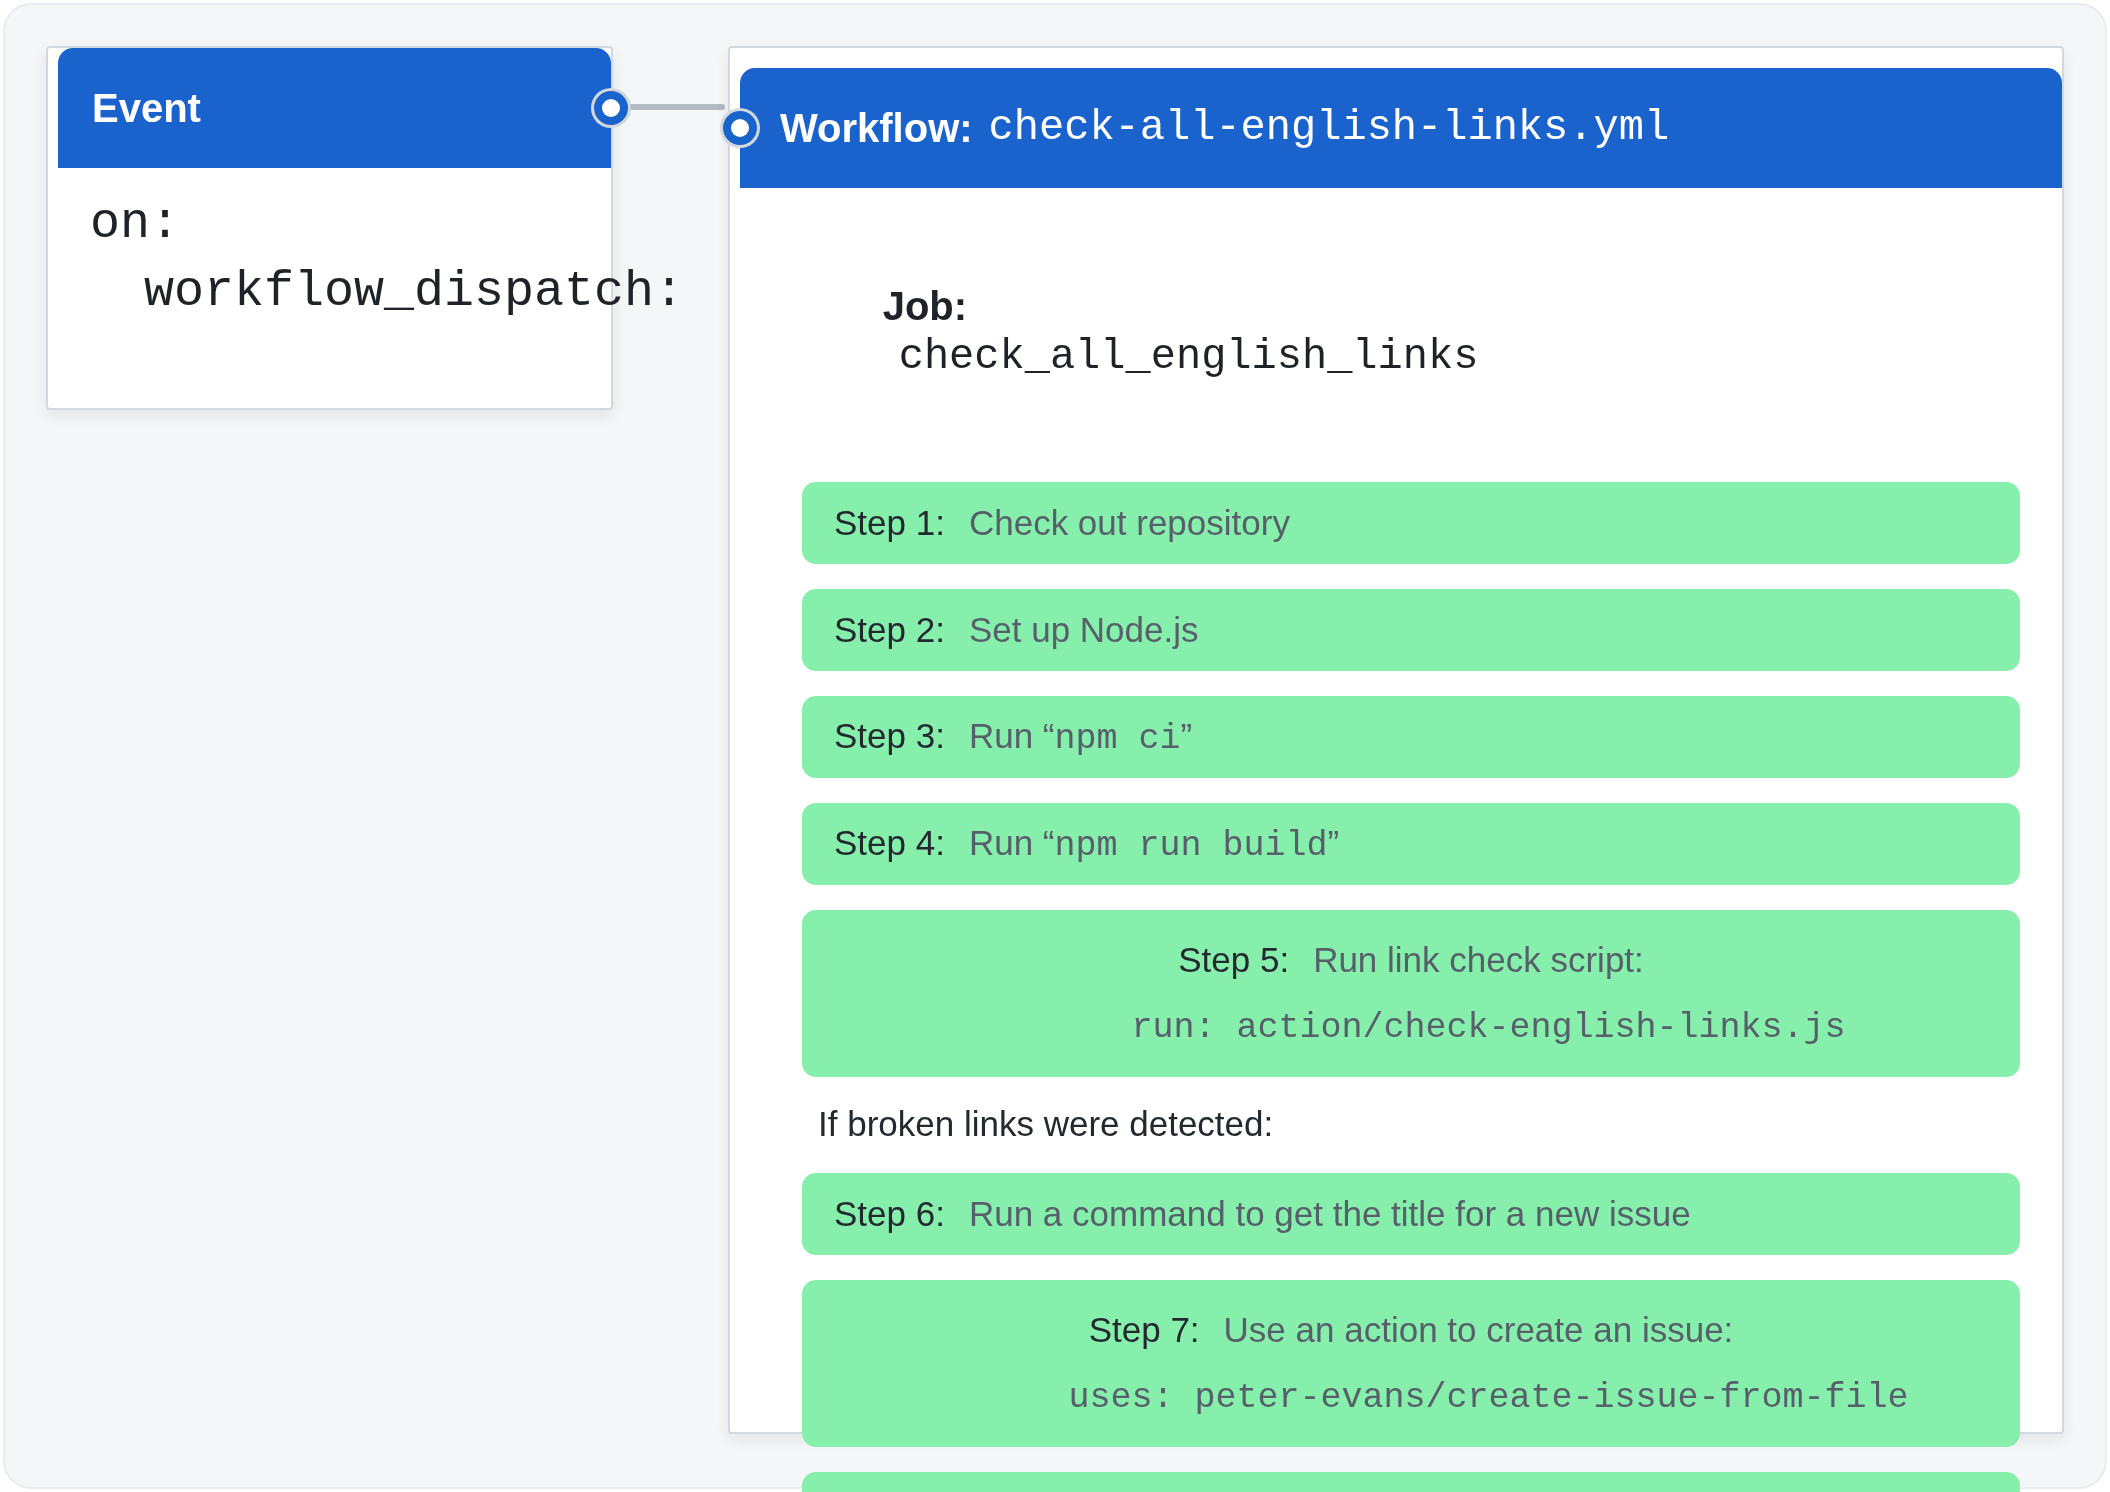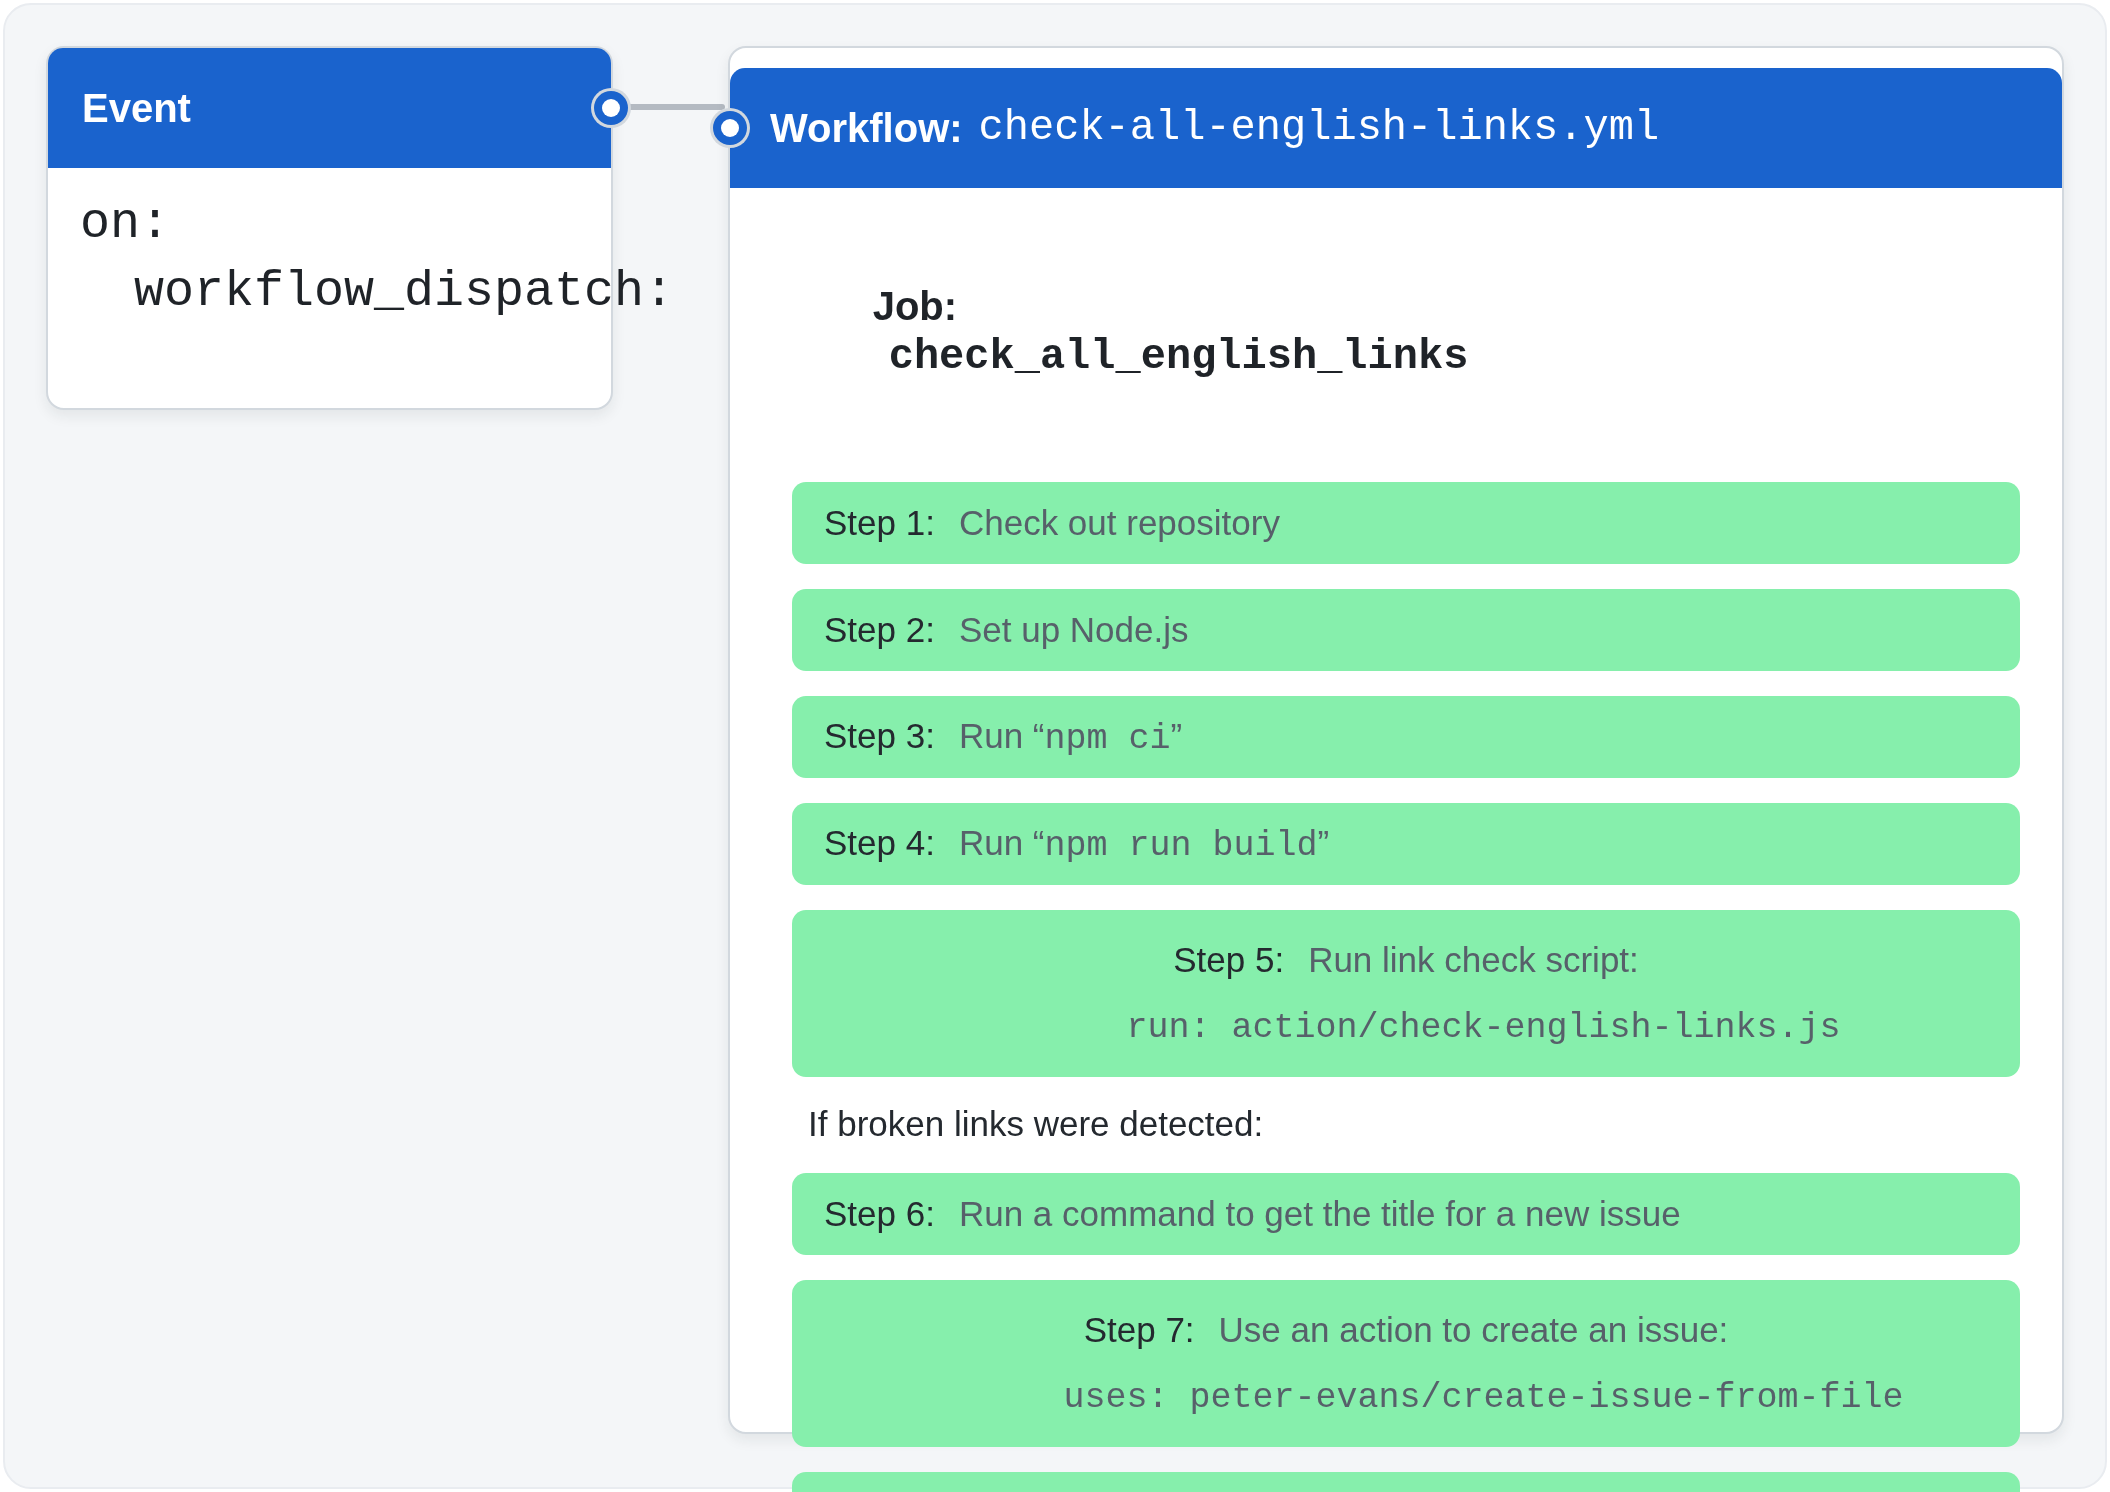--- a/index.html
+++ b/index.html
@@ -14,23 +14,24 @@
     position:absolute;inset:3px;border-radius:28px;
     background:#f4f6f8;border:2px solid #e9ecf0;box-sizing:border-box;
   }
 
   .connector-line{
     position:absolute;left:613px;top:104px;width:112px;height:6px;
     background:#b4bac2;border-radius:3px;z-index:0;
   }
 
   .card{
-    position:absolute;background:#ffffff;border-radius:18px;
+    position:absolute;background:#ffffff;border-radius:4px;
     border:2px solid #d2d8de;box-sizing:border-box;z-index:1;
     box-shadow:0 6px 14px rgba(31,35,40,.08);
+    padding-left:10px;
   }
   .event-card{left:46px;top:46px;width:567px;height:364px;}
   .workflow-card{left:728px;top:46px;width:1336px;height:1388px;}
 
   .card-header{
     height:120px;background:#1a63cd;border-radius:15px 15px 0 0;
     display:flex;align-items:center;position:relative;
     color:#ffffff;font-size:40px;font-weight:700;white-space:pre;
   }
   .event-card .card-header{padding-left:34px;}
@@ -47,21 +48,21 @@
   }
   .port.out{right:-17px;}
   .port.in{left:-17px;}
 
   .event-body{padding:22px 28px 0 32px;font-size:50px;color:#1f2328;}
   .code-line{line-height:68px;white-space:pre;font-family:"Liberation Mono","DejaVu Sans Mono",monospace;}
   .code-line.indent{padding-left:54px;}
 
   .workflow-body{padding:46px 42px 0 62px;}
   .job-heading{margin-left:14px;font-size:40px;font-weight:700;color:#1f2328;line-height:48px;white-space:pre;}
-  .job-heading .mono{font-weight:700;font-size:42px;margin-left:16px;}
+  .job-heading .mono{font-weight:400;font-size:42px;margin-left:16px;}
 
   .steps{margin-top:53px;display:flex;flex-direction:column;gap:25px;}
   .step{
     background:#86efac;border-radius:14px;min-height:82px;
     padding:0 32px;box-sizing:border-box;
     display:flex;flex-direction:column;justify-content:center;gap:28px;
     font-size:35px;color:#57606a;
   }
   .step.multi{height:167px;align-items:center;}
   .step .line1{display:flex;align-items:baseline;white-space:pre;}

